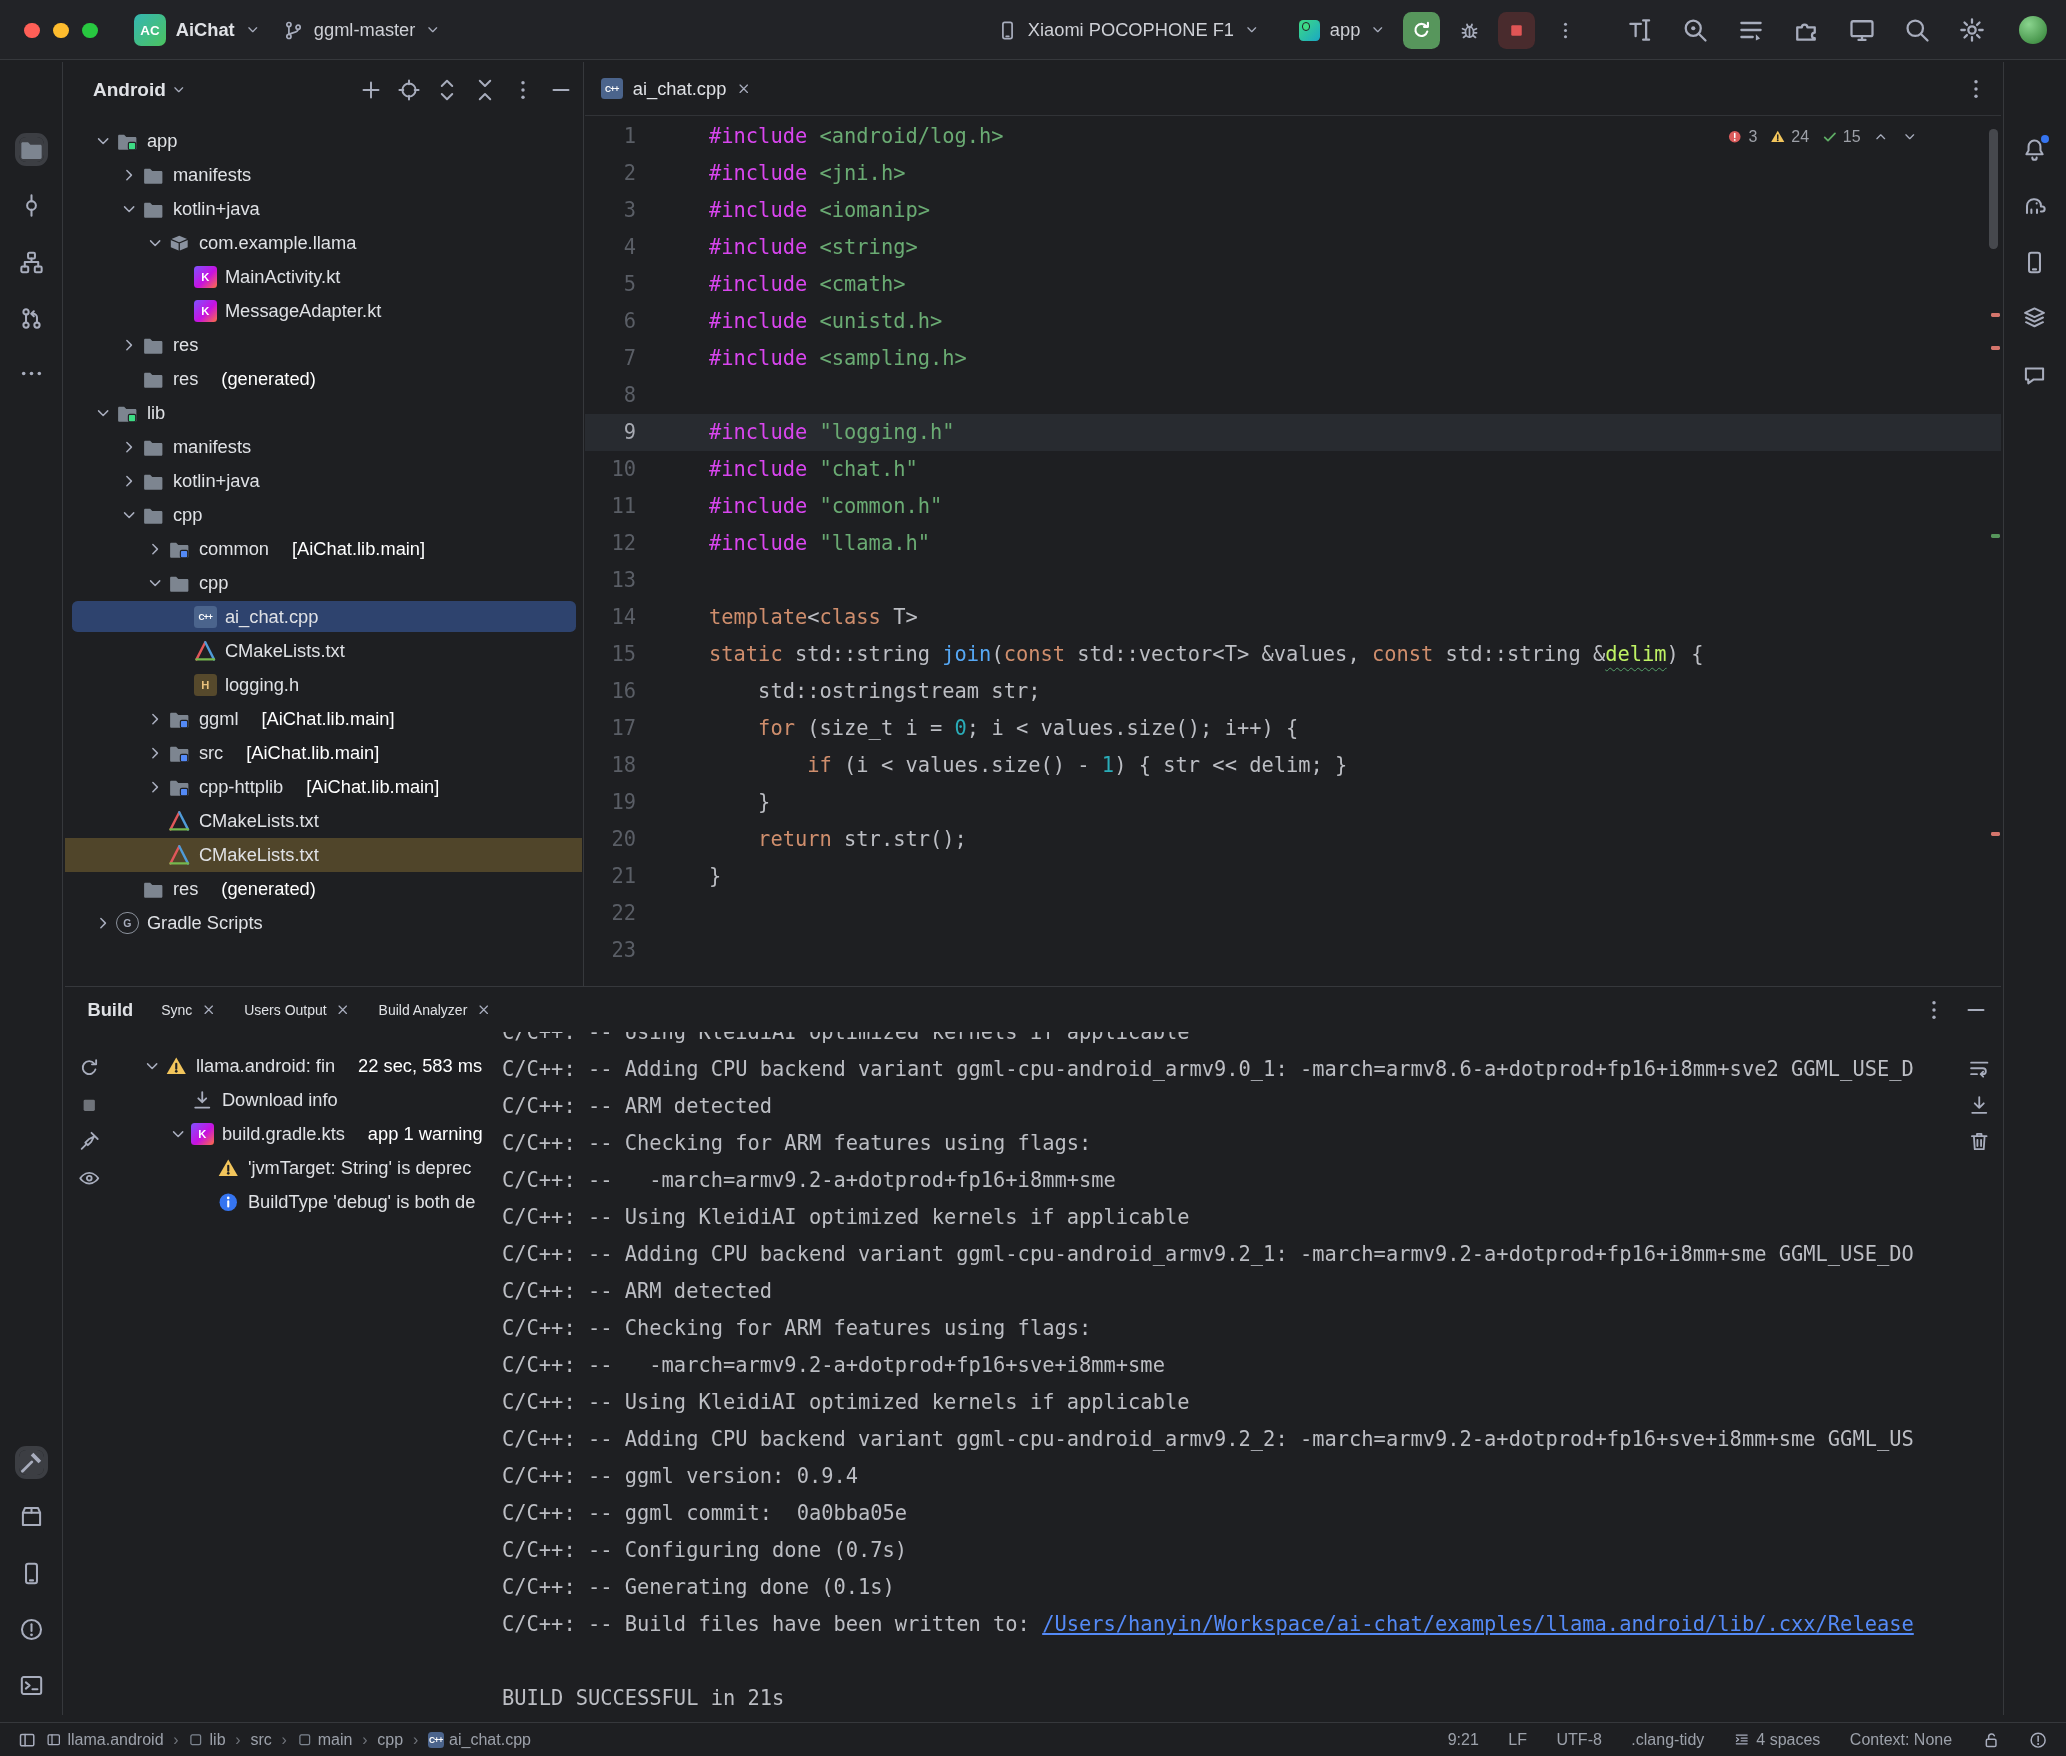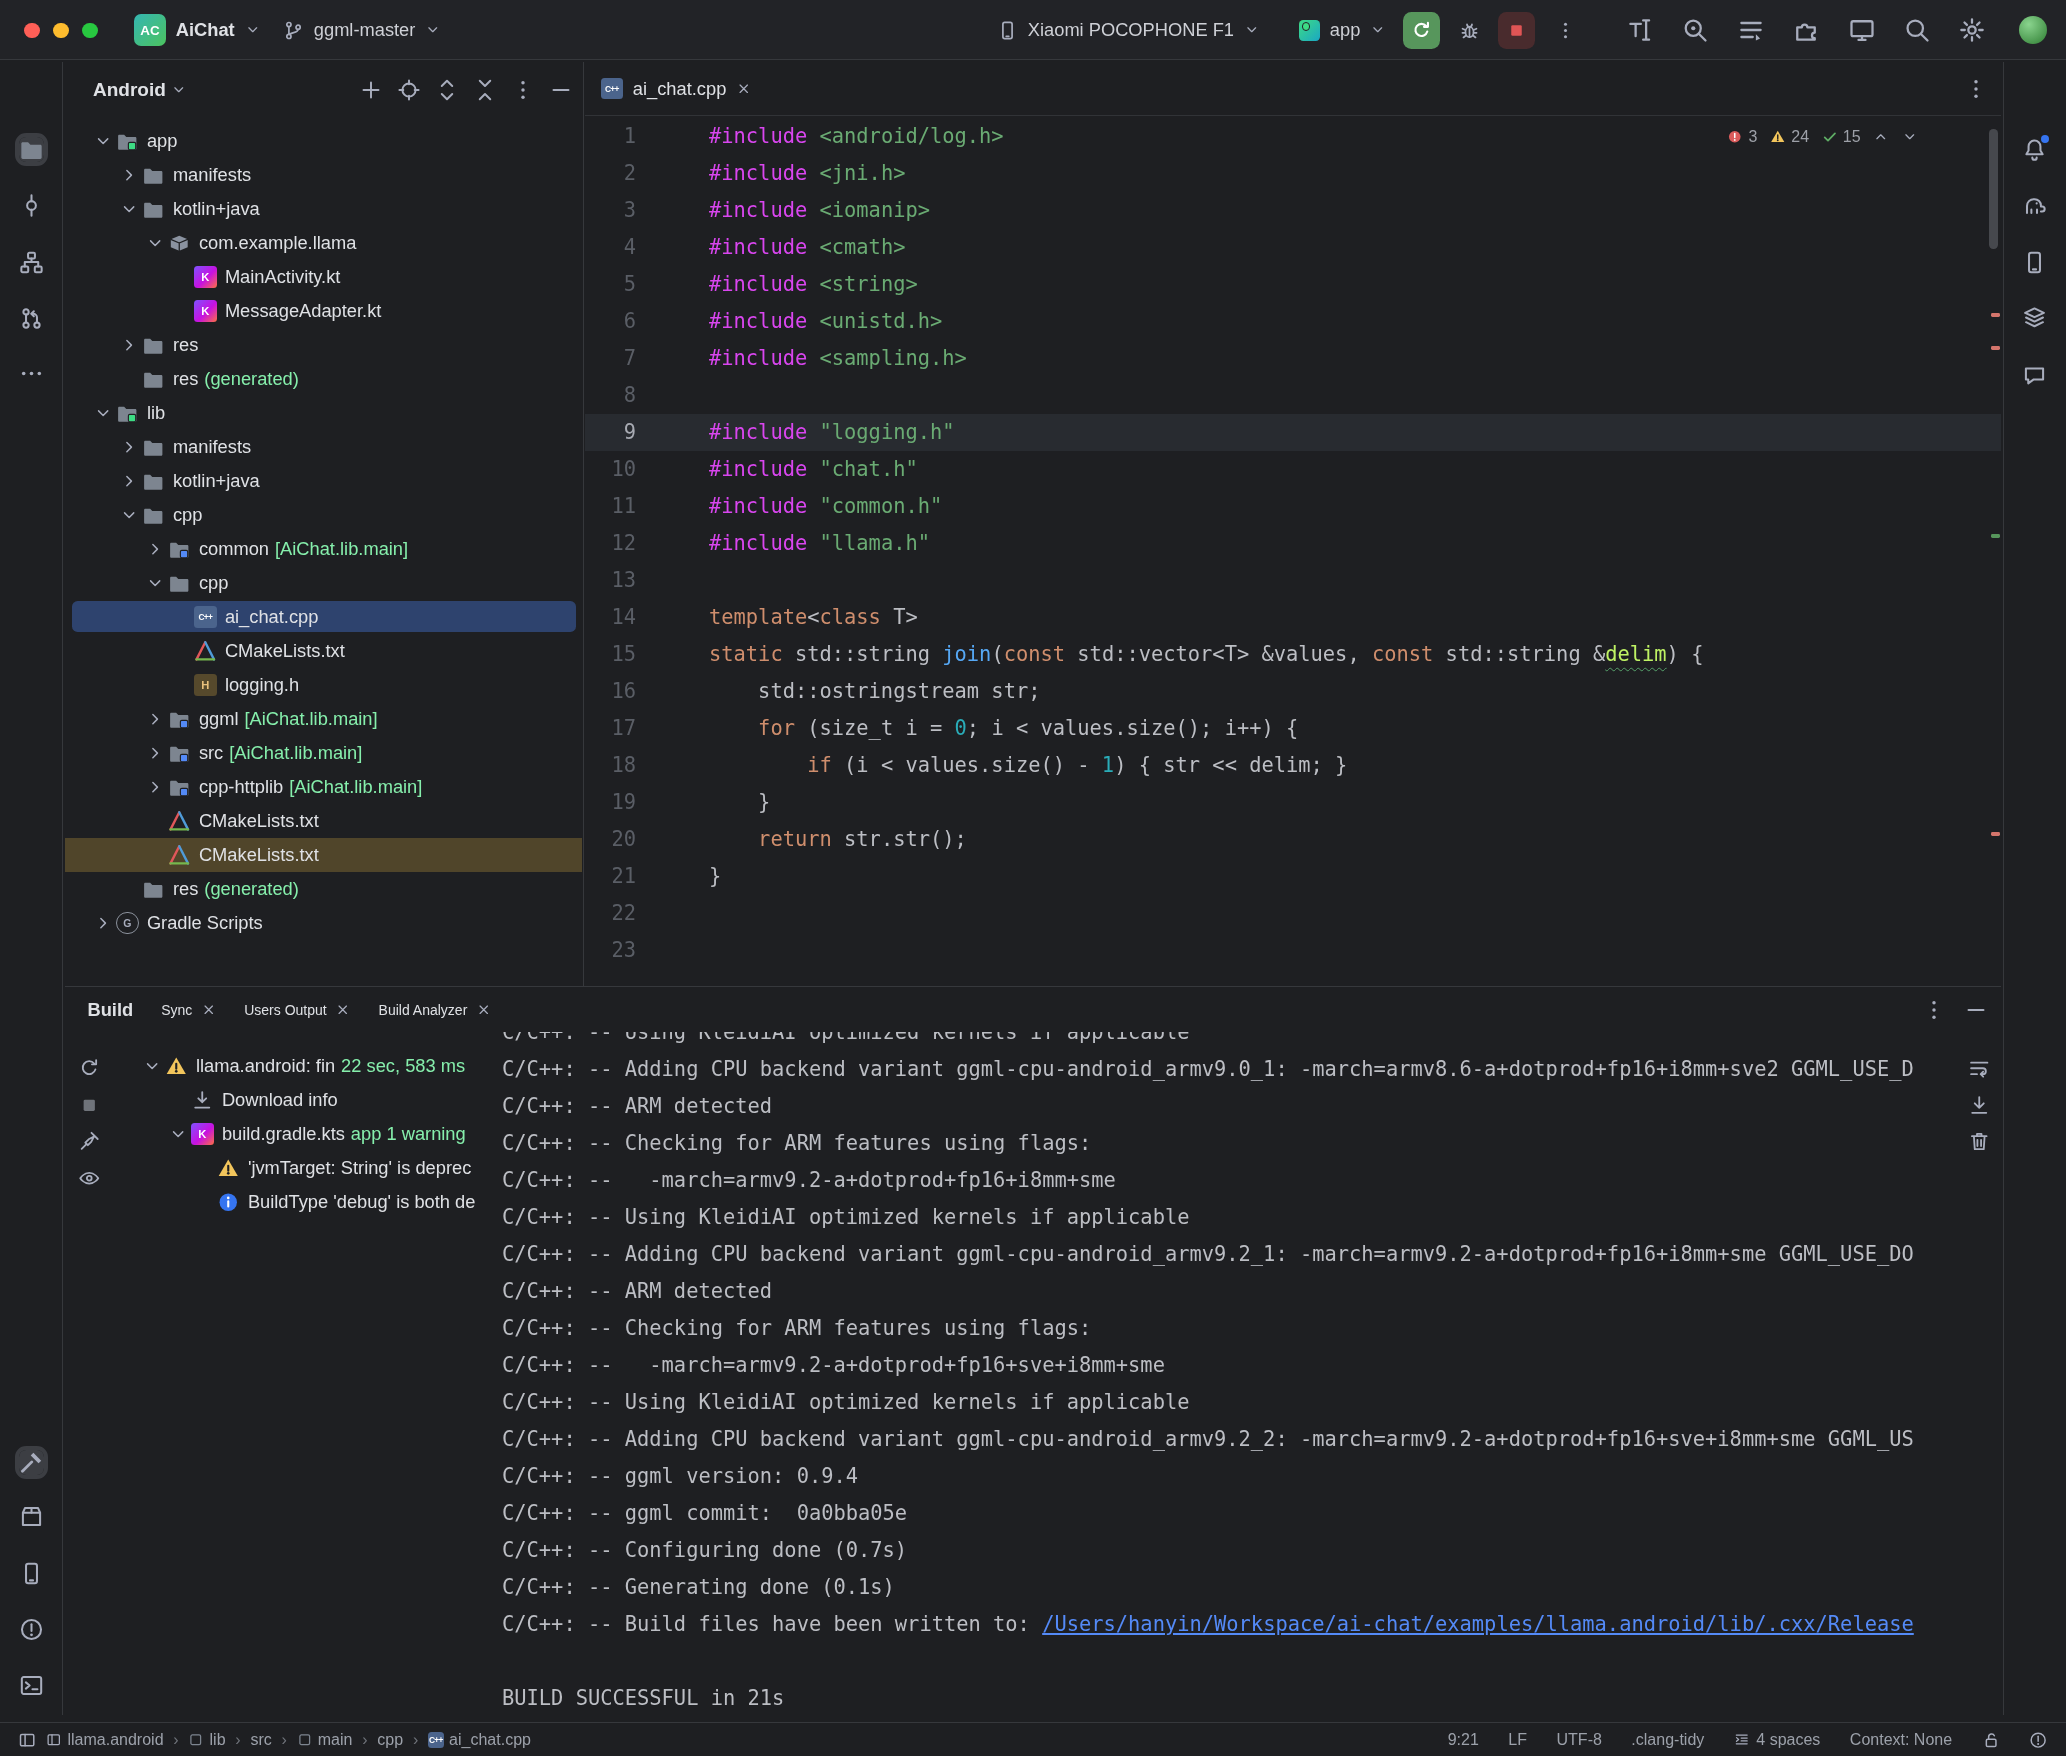--- a/index.html
+++ b/index.html
@@ -53,21 +53,21 @@
   #pp-actions{position:absolute;right:9.8px;top:16px;display:flex;gap:14px}
   #pp-actions .ic{width:24px;height:24px}
   #project-tree{position:absolute;left:0;top:59px;right:0;bottom:0;overflow:hidden;padding-top:2.8px}
   .trow{position:relative;height:34px;display:flex;align-items:center;font-size:18.3px;color:#dfe1e5;white-space:nowrap}
   .trow>*{position:relative;z-index:1}
   .trow.selected::before{content:"";position:absolute;left:7px;right:7px;top:1.4px;bottom:1.4px;border-radius:5.6px;background:#2e436e;z-index:0}
   .trow.modified::before{content:"";position:absolute;left:0;right:1.4px;top:0;bottom:0;background:#50452a;z-index:0}
   .chev{width:25px;height:25px;flex:0 0 25px}
   .chev svg{width:18.3px;height:18.3px}
   .fico{width:22.5px;height:22.5px;flex:0 0 22.5px;margin-right:8.4px}
-  .tsuffix{color:#86efac;margin-left:6px}
+  .tsuffix{color:#ffffff;margin-left:23px}
 
   
   #editor{position:absolute;left:585px;top:62px;right:65px;bottom:771px;background:#1e1f22}
   #tabbar{position:absolute;left:0;top:0;right:0;height:54px;border-bottom:1.4px solid #313337;display:flex;align-items:center}
   #tab{display:inline-flex;align-items:center;gap:9.8px;height:100%;padding:0 15.5px;font-size:18.3px;color:#dfe1e5}
   #tab .fico{margin:0}
   #tab-kebab{position:absolute;right:12.7px;top:14.8px}
   #codewrap{position:absolute;left:0;top:56px;right:0;bottom:0;overflow:hidden;display:flex}
   #gutter{width:124px;flex:0 0 124px}
   .lnum{height:37px;line-height:37px;text-align:right;padding-right:73px;color:#5a5e66;font-family:"DejaVu Sans Mono",monospace;font-size:20.4px}
@@ -741,22 +741,22 @@
         <div class="lnum">19</div>
         <div class="lnum">20</div>
         <div class="lnum">21</div>
         <div class="lnum">22</div>
         <div class="lnum">23</div>
       </div>
     <div id="code">
         <div class="cline"><span class="tk-pp">#include</span><span class="tk-pl"> </span><span class="tk-inc">&lt;android/log.h&gt;</span></div>
         <div class="cline"><span class="tk-pp">#include</span><span class="tk-pl"> </span><span class="tk-inc">&lt;jni.h&gt;</span></div>
         <div class="cline"><span class="tk-pp">#include</span><span class="tk-pl"> </span><span class="tk-inc">&lt;iomanip&gt;</span></div>
+        <div class="cline"><span class="tk-pp">#include</span><span class="tk-pl"> </span><span class="tk-inc">&lt;string&gt;</span></div>
         <div class="cline"><span class="tk-pp">#include</span><span class="tk-pl"> </span><span class="tk-inc">&lt;cmath&gt;</span></div>
-        <div class="cline"><span class="tk-pp">#include</span><span class="tk-pl"> </span><span class="tk-inc">&lt;string&gt;</span></div>
         <div class="cline"><span class="tk-pp">#include</span><span class="tk-pl"> </span><span class="tk-inc">&lt;unistd.h&gt;</span></div>
         <div class="cline"><span class="tk-pp">#include</span><span class="tk-pl"> </span><span class="tk-inc">&lt;sampling.h&gt;</span></div>
         <div class="cline"></div>
         <div class="cline cur"><span class="tk-pp">#include</span><span class="tk-pl"> </span><span class="tk-str">"logging.h"</span></div>
         <div class="cline"><span class="tk-pp">#include</span><span class="tk-pl"> </span><span class="tk-str">"chat.h"</span></div>
         <div class="cline"><span class="tk-pp">#include</span><span class="tk-pl"> </span><span class="tk-str">"common.h"</span></div>
         <div class="cline"><span class="tk-pp">#include</span><span class="tk-pl"> </span><span class="tk-str">"llama.h"</span></div>
         <div class="cline"></div>
         <div class="cline"><span class="tk-kw">template</span><span class="tk-pl">&lt;</span><span class="tk-kw">class</span><span class="tk-pl"> T&gt;</span></div>
         <div class="cline"><span class="tk-kw">static</span><span class="tk-pl"> std::string </span><span class="tk-fn">join</span><span class="tk-pl">(</span><span class="tk-kw">const</span><span class="tk-pl"> std::vector&lt;T&gt; &amp;values, </span><span class="tk-kw">const</span><span class="tk-pl"> std::string &amp;</span><span class="tk-typo">delim</span><span class="tk-pl">) {</span></div>

